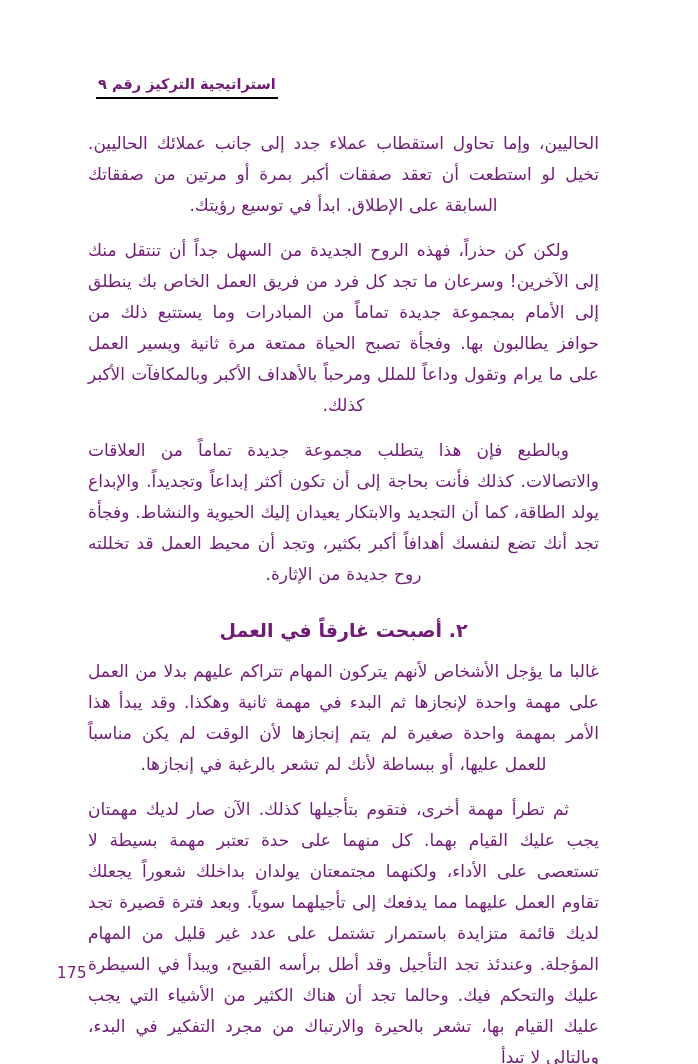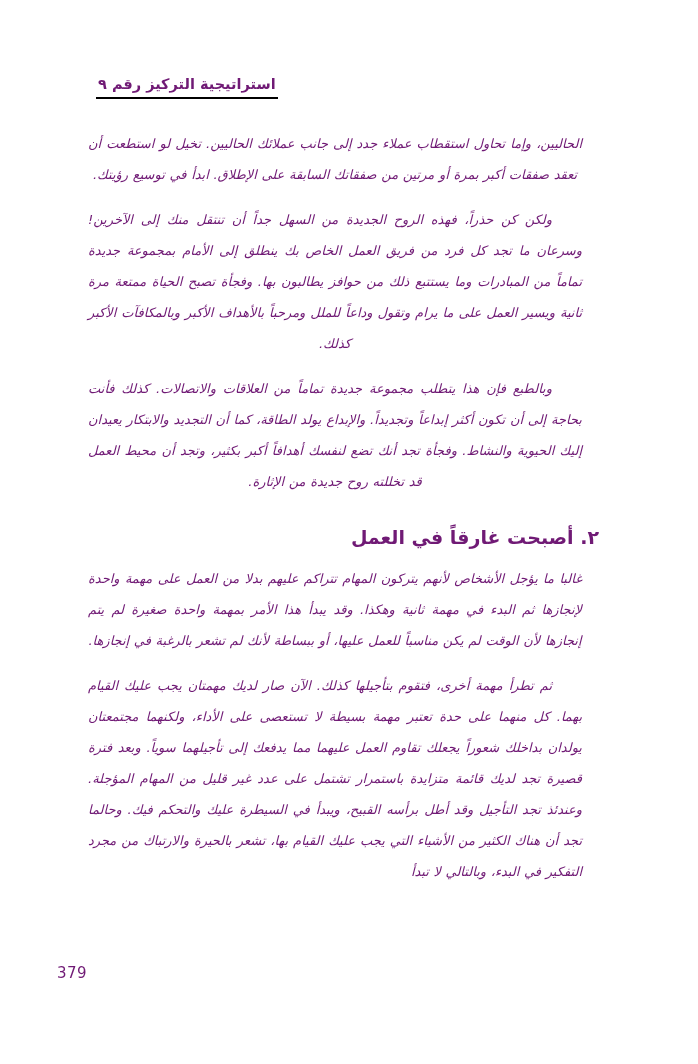--- a/index.html
+++ b/index.html
@@ -43,44 +43,43 @@
   
   .text-frame {
     position: absolute;
     top: 128px;
     right: 99px;
     left: 88px;
     width: 511px;
   }
 
   p.body-par {
-    margin: 0 17px 14px 0;
-    font-size: 13px;
+    margin: 0 0 14px 0;
+    font-size: 17px;
     line-height: 31px;
     text-align: justify;
     text-justify: inter-word;
     text-align-last: center;
     direction: rtl;
     word-spacing: 0.5px;
-    font-style: italic;
   }
   p.body-par.indent {
     text-indent: 30px;
   }
   p.body-par.last-right {
     text-align-last: right;
   }
 
   
   h2.section-heading {
     margin: 26px 0 12px 0;
     font-size: 19px;
     font-weight: 700;
     line-height: 28px;
-    text-align: right;
+    text-align: center;
     direction: rtl;
     letter-spacing: 0.2px;
   }
 
   
   .folio {
     position: absolute;
     bottom: 82px;
     left: 82px;
     font-size: 15px;
@@ -107,15 +106,15 @@
     <p class="body-par indent">وبالطبع فإن هذا يتطلب مجموعة جديدة تماماً من العلاقات والاتصالات. كذلك فأنت بحاجة إلى أن تكون أكثر إبداعاً وتجديداً. والإبداع يولد الطاقة، كما أن التجديد والابتكار يعيدان إليك الحيوية والنشاط. وفجأة تجد أنك تضع لنفسك أهدافاً أكبر بكثير، وتجد أن محيط العمل قد تخللته روح جديدة من الإثارة.</p>
 
     <h2 class="section-heading">٢. أصبحت غارقاً في العمل</h2>
 
     <p class="body-par">غالبا ما يؤجل الأشخاص لأنهم يتركون المهام تتراكم عليهم بدلا من العمل على مهمة واحدة لإنجازها ثم البدء في مهمة ثانية وهكذا. وقد يبدأ هذا الأمر بمهمة واحدة صغيرة لم يتم إنجازها لأن الوقت لم يكن مناسباً للعمل عليها، أو ببساطة لأنك لم تشعر بالرغبة في إنجازها.</p>
 
     <p class="body-par indent last-right">ثم تطرأ مهمة أخرى، فتقوم بتأجيلها كذلك. الآن صار لديك مهمتان يجب عليك القيام بهما. كل منهما على حدة تعتبر مهمة بسيطة لا تستعصى على الأداء، ولكنهما مجتمعتان يولدان بداخلك شعوراً يجعلك تقاوم العمل عليهما مما يدفعك إلى تأجيلهما سوياً. وبعد فترة قصيرة تجد لديك قائمة متزايدة باستمرار تشتمل على عدد غير قليل من المهام المؤجلة. وعندئذ تجد التأجيل وقد أطل برأسه القبيح، ويبدأ في السيطرة عليك والتحكم فيك. وحالما تجد أن هناك الكثير من الأشياء التي يجب عليك القيام بها، تشعر بالحيرة والارتباك من مجرد التفكير في البدء، وبالتالي لا تبدأ</p>
 
   </div>
 
-  <div class="folio">379</div>
+  <div class="folio">175</div>
 
 </div>
 
 </body></html>

